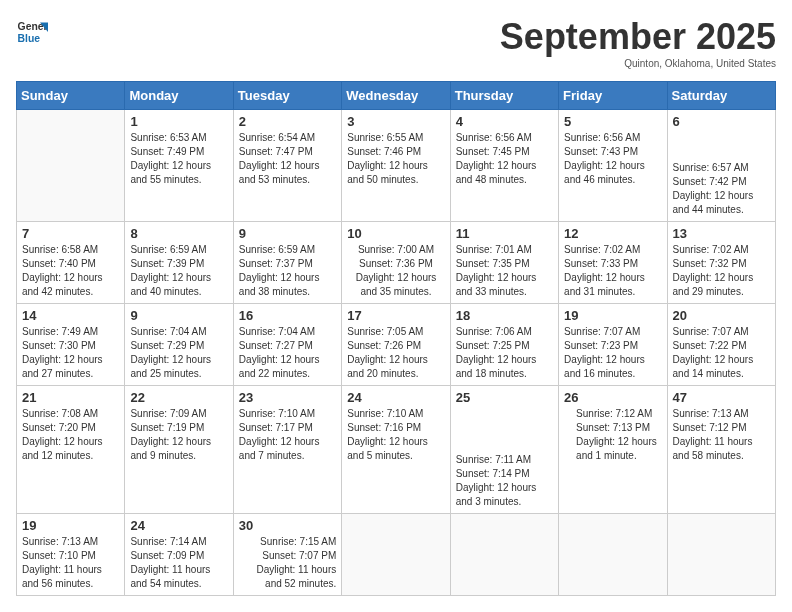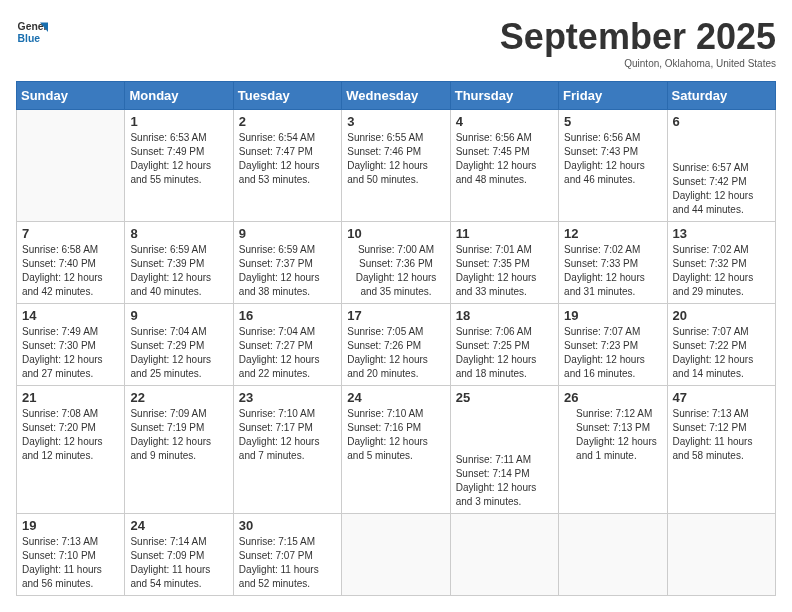--- a/index.html
+++ b/index.html
@@ -314,21 +314,21 @@
         </td>
         <td>
           <span class="day-num">24</span>
           <div class="day-info" style="white-space: pre-line;">Sunrise: 7:14 AM
 Sunset: 7:09 PM
 Daylight: 11 hours
 and 54 minutes.</div>
         </td>
         <td>
           <span class="day-num">30</span>
-          <div class="day-info" style="white-space: pre-line;">Sunrise: 7:15 AM
+          <div class="day-info" style="white-space: pre-line; text-align: right;">Sunrise: 7:15 AM
 Sunset: 7:07 PM
 Daylight: 11 hours
 and 52 minutes.</div>
         </td>
         <td class="empty"></td>
         <td class="empty"></td>
         <td class="empty"></td>
         <td class="empty"></td>
       </tr>
     </tbody>

